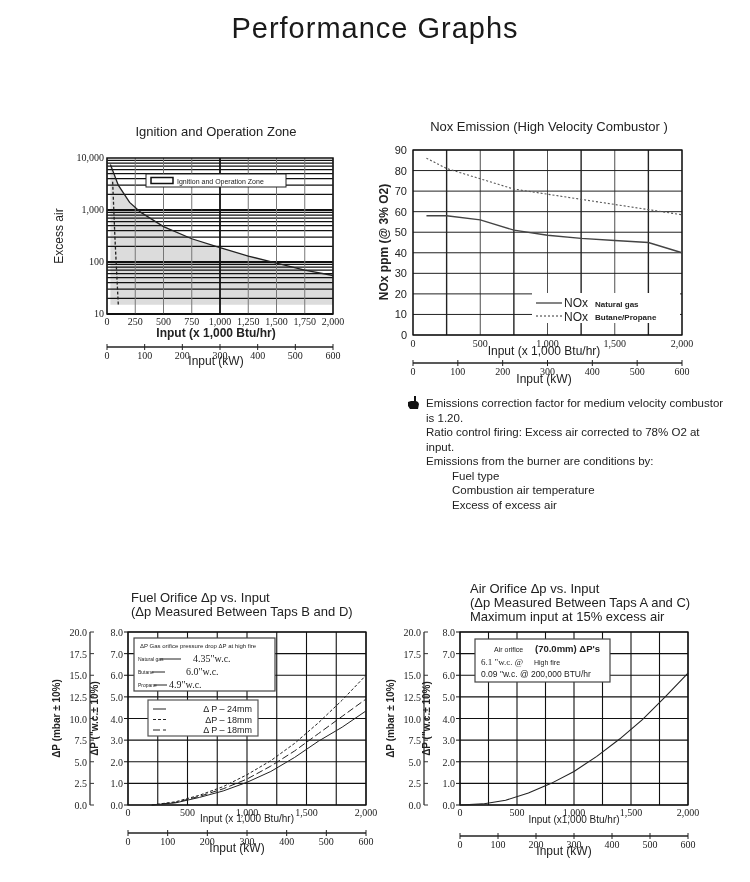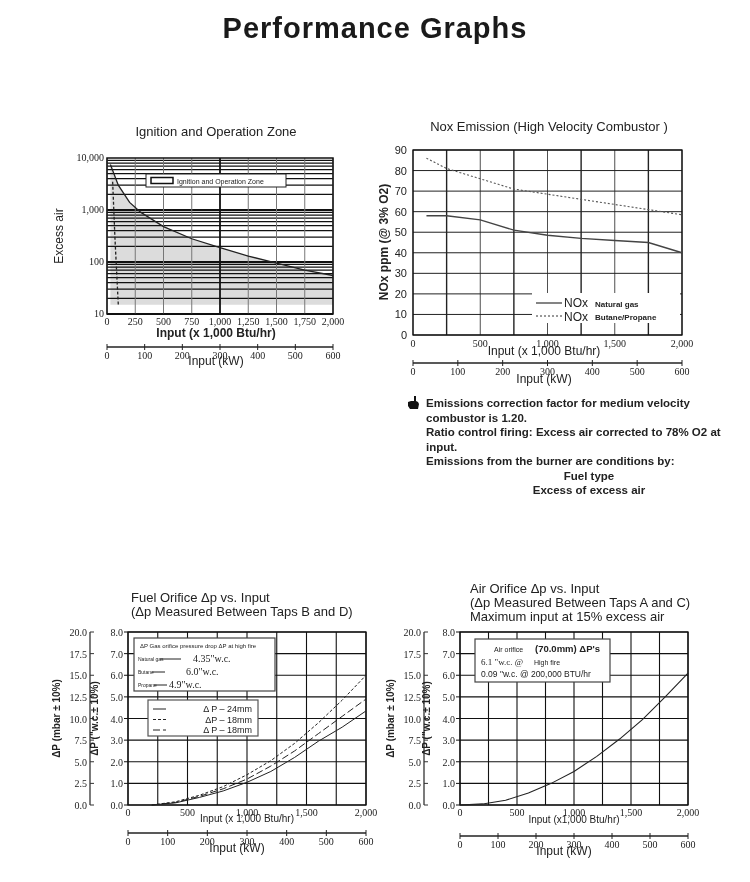--- a/index.html
+++ b/index.html
@@ -1,29 +1,29 @@
 <!DOCTYPE html>
 <html><head>
 <meta charset="utf-8">
 <style>
   html,body{margin:0;padding:0;background:#ffffff;}
   body{width:750px;height:882px;position:relative;overflow:hidden;font-family:"Liberation Sans",sans-serif;color:#222;}
   .abs{position:absolute;}
-  #page-title{left:0;width:750px;top:12px;text-align:center;font-size:29px;font-weight:bold;letter-spacing:1px;color:#1a1a1a;font-family:"Liberation Sans",sans-serif;}
+  #page-title{left:0;width:750px;top:12px;text-align:center;font-size:29px;font-weight:normal;letter-spacing:1px;color:#1a1a1a;font-family:"Liberation Sans",sans-serif;}
   svg{position:absolute;left:0;top:0;}
   .ctitle{font-family:"Liberation Sans",sans-serif;font-size:13px;fill:#222;}
   .tick{font-family:"Liberation Serif",serif;font-size:10px;fill:#222;}
   .tickb{font-family:"Liberation Sans",sans-serif;font-size:11px;fill:#222;}
   .alab{font-family:"Liberation Sans",sans-serif;font-size:12px;fill:#222;}
   .alabb{font-family:"Liberation Sans",sans-serif;font-size:11px;font-weight:bold;fill:#222;}
   .tiny{font-family:"Liberation Sans",sans-serif;font-size:6px;fill:#222;}
   .small{font-family:"Liberation Sans",sans-serif;font-size:9px;fill:#222;}
-  #notes{left:426px;top:396px;width:300px;font-size:11.5px;line-height:14.5px;color:#222;font-weight:bold;}
+  #notes{left:426px;top:396px;width:300px;font-size:11.5px;line-height:14.5px;color:#222;}
   #notes .p{margin:0;}
-  #notes .ind{padding-left:26px;text-align:center;}
+  #notes .ind{padding-left:26px;}
   #hand{left:408px;top:396px;width:11px;height:13px;}
 </style>
 </head>
 <body>
 
 <div id="page-title" class="abs">Performance Graphs</div>
 
 <svg id="chart-svg" width="750" height="882">
     <g>
       <text x="216" y="136" text-anchor="middle" class="ctitle">Ignition and Operation Zone</text>
@@ -378,14 +378,15 @@
 
 <svg id="hand" class="abs" viewBox="0 0 11 13">
   <path d="M6 0 L8 0 L8 5 L10 6 L11 8 L10 13 L2 13 L0 10 L0 6 L3 5 L6 5 Z" fill="#111"></path>
 </svg>
 
 <div id="notes" class="abs">
   <div class="p">Emissions correction factor for medium velocity combustor is 1.20.</div>
   <div class="p">Ratio control firing: Excess air corrected to 78% O2 at input.</div>
   <div class="p">Emissions from the burner are conditions by:</div>
   <div class="p ind">Fuel type</div>
+  <div class="p ind">Combustion air temperature</div>
   <div class="p ind">Excess of excess air</div>
 </div>
 
 </body></html>

